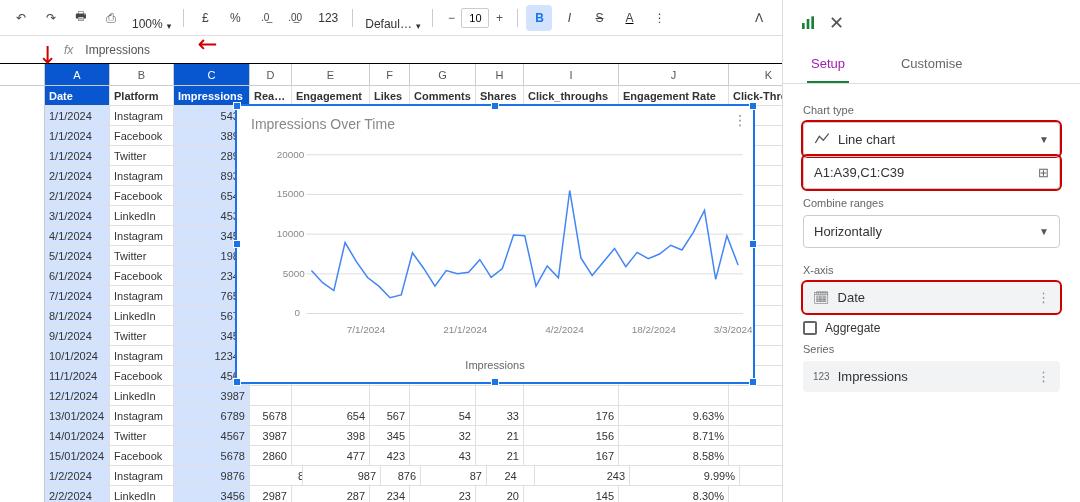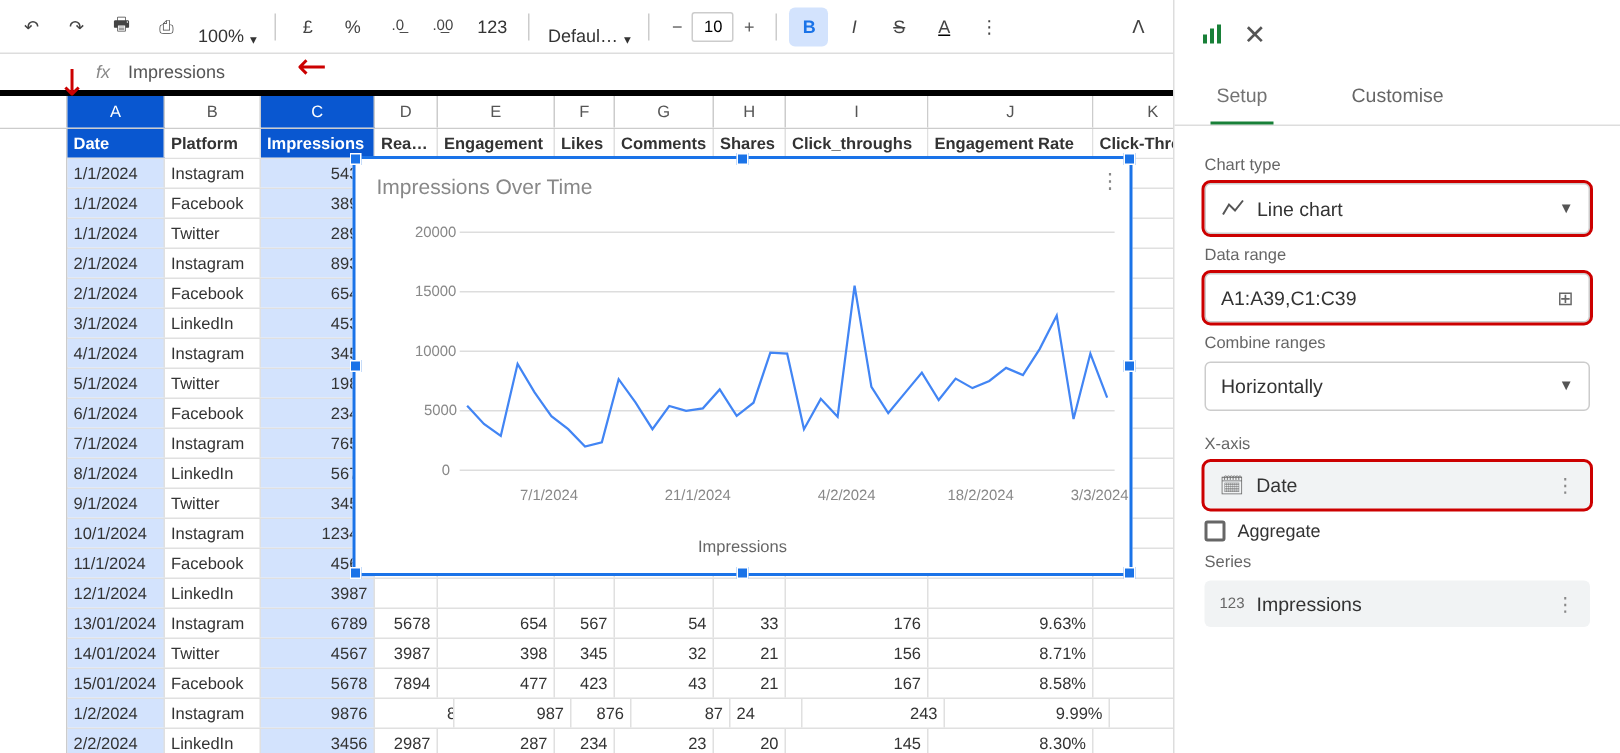--- a/index.html
+++ b/index.html
@@ -6,21 +6,21 @@
 body{width:1080px;height:502px;overflow:hidden;background:#fff;font-size:12px;color:#333;position:relative}
 .toolbar{height:36px;display:flex;align-items:center;padding:0 8px;gap:4px;border-bottom:1px solid #ddd}
 .tb-btn{width:26px;height:26px;display:flex;align-items:center;justify-content:center;border-radius:4px;cursor:pointer;color:#444}
 .tb-sep{width:1px;height:18px;background:#ccc;margin:0 4px}
 .tb-text{padding:0 6px;height:26px;display:flex;align-items:center;gap:4px;border-radius:4px;cursor:pointer}
 .tb-dropdown{padding:0 4px;height:26px;display:flex;align-items:flex-end;gap:4px;cursor:pointer}
 .font-size-box{display:flex;align-items:center;gap:0}
 .fs-btn{width:20px;height:22px;display:flex;align-items:center;justify-content:center;cursor:pointer;color:#555}
 .fs-input{width:28px;height:20px;border:1px solid #ccc;text-align:center;font-size:11px;border-radius:2px}
 .bold-active{background:#d3e3fd;color:#1a73e8;font-weight:bold;border-radius:4px}
-.fx-bar{height:28px;display:flex;align-items:center;padding:0 8px;border-bottom:4px solid #000000;gap:12px;position:relative}
+.fx-bar{height:28px;display:flex;align-items:center;padding:0 8px;border-bottom:1px solid #000000;gap:12px;position:relative}
 .fx-icon{font-style:italic;color:#888;font-size:12px;margin-left:56px}
 .fx-input{flex:1;border:none;outline:none;font-size:12px;color:#555}
 .red-arrow{position:absolute;font-size:24px;color:#c00;z-index:100;transform:rotate(45deg)}
 .main-area{display:flex;height:438px}
 .sheet-area{flex:1;overflow:hidden;position:relative}
 .col-headers{display:flex;height:22px;background:#fff;border-bottom:1px solid #ccc}
 .corner{width:45px;border-right:1px solid #ccc;background:#fff}
 .col-h{border-right:1px solid #ccc;text-align:center;line-height:22px;font-size:11px;color:#555;background:#fff}
 .col-h.sel{background:#0957d0;color:#fff}
 .rows-area{height:416px;overflow-y:auto;overflow-x:hidden}
@@ -38,21 +38,21 @@
 .chart-menu{position:absolute;top:6px;right:6px;color:#888;cursor:pointer;font-size:14px}
 .chart-svg{width:100%;height:220px}
 .chart-xlabel{text-align:center;font-size:11px;color:#666;margin-top:-6px}
 .editor-panel{width:298px;border-left:1px solid #ddd;display:flex;flex-direction:column;height:502px;position:absolute;right:0;top:0;background:#fff}
 .editor-header{display:flex;align-items:center;padding:12px 16px;gap:12px}
 .editor-icon{width:18px;height:18px;display:flex;align-items:center;justify-content:center;color:#188038}
 .editor-title{flex:1;font-size:15px;color:#333}
 .editor-close{font-size:18px;color:#555;cursor:pointer}
 .editor-tabs{display:flex;border-bottom:1px solid #ddd;padding:0 24px;gap:48px}
 .editor-tab{padding:10px 4px;font-size:13px;color:#666;cursor:pointer;border-bottom:2px solid transparent}
-.editor-tab.active{color:#737373;border-bottom-color:#188038;font-weight:500}
+.editor-tab.active{color:#a21caf;border-bottom-color:#188038;font-weight:500}
 .editor-body{padding:12px 20px;overflow-y:auto;flex:1}
 .ed-label{font-size:11px;color:#666;margin:8px 0 6px}
 .ed-field{border:1px solid #ccc;border-radius:4px;padding:8px 10px;display:flex;align-items:center;gap:8px;font-size:13px;color:#333;cursor:pointer;position:relative}
 .ed-field.redbox{outline:2px solid #c00;outline-offset:0}
 .caret{margin-left:auto;color:#555;font-size:10px}
 .grid-icon{margin-left:auto;font-size:13px;color:#666}
 .checkbox-row{display:flex;align-items:center;gap:8px;margin:8px 0;font-size:12px;color:#333}
 .checkbox{width:14px;height:14px;border:2px solid #666;border-radius:2px}
 .series-box{background:#f1f3f4;border-radius:4px;padding:8px 10px;display:flex;align-items:center;gap:8px;font-size:13px;color:#333}
 .vdots{margin-left:auto;color:#888;cursor:pointer}
@@ -377,39 +377,39 @@
           <div class="cell cw-h" style="text-align: right;">21</div>
           <div class="cell cw-i" style="text-align: right;">156</div>
           <div class="cell cw-j" style="text-align: right;">8.71%</div>
           <div class="cell cw-k" style="text-align: right;"></div>
         </div>
         <div class="row">
           <div class="corner" style="height: 20px;"></div>
           <div class="cell cw-a sel">15/01/2024</div>
           <div class="cell cw-b">Facebook</div>
           <div class="cell cw-c sel" style="text-align: right;">5678</div>
-          <div class="cell cw-d" style="text-align: right;">7894</div>
+          <div class="cell cw-d" style="text-align: right;">2860</div>
           <div class="cell cw-e" style="text-align: right;">477</div>
           <div class="cell cw-f" style="text-align: right;">423</div>
           <div class="cell cw-g" style="text-align: right;">43</div>
           <div class="cell cw-h" style="text-align: right;">21</div>
           <div class="cell cw-i" style="text-align: right;">167</div>
           <div class="cell cw-j" style="text-align: right;">8.58%</div>
           <div class="cell cw-k" style="text-align: right;"></div>
         </div>
         <div class="row">
           <div class="corner" style="height: 20px;"></div>
           <div class="cell cw-a sel">1/2/2024</div>
           <div class="cell cw-b">Instagram</div>
           <div class="cell cw-c sel" style="text-align: right;">9876</div>
           <div class="cell cw-d" style="text-align: right; padding-left: 48px;">8765</div>
           <div class="cell cw-e" style="text-align: right;">987</div>
           <div class="cell cw-f" style="text-align: right;">876</div>
           <div class="cell cw-g" style="text-align: right;">87</div>
-          <div class="cell cw-h" style="text-align: left;">24</div>
+          <div class="cell cw-h" style="text-align: center;">24</div>
           <div class="cell cw-i" style="text-align: right;">243</div>
           <div class="cell cw-j" style="text-align: right;">9.99%</div>
           <div class="cell cw-k" style="text-align: right;"></div>
         </div>
         <div class="row">
           <div class="corner" style="height: 20px;"></div>
           <div class="cell cw-a sel">2/2/2024</div>
           <div class="cell cw-b">LinkedIn</div>
           <div class="cell cw-c sel" style="text-align: right;">3456</div>
           <div class="cell cw-d" style="text-align: right;">2987</div>
@@ -474,21 +474,20 @@
     </div>
     <div class="editor-body">
       <div class="ed-label">Chart type</div>
       <div class="ed-field redbox">
         <svg class="ic" viewBox="0 0 24 24">
           <polyline points="2,18 8,8 14,14 22,4" fill="none" stroke="#555" stroke-width="2"></polyline>
         </svg>
         <span>Line chart</span>
         <span class="caret">▼</span>
       </div>
-      <div class="ed-label">Data range</div>
       <div class="ed-field redbox">
         <span>A1:A39,C1:C39</span>
         <span class="grid-icon">⊞</span>
       </div>
       <div class="ed-label">Combine ranges</div>
       <div class="ed-field">
         <span>Horizontally</span>
         <span class="caret">▼</span>
       </div>
       <div class="ed-label" style="margin-top:16px">X-axis</div>

